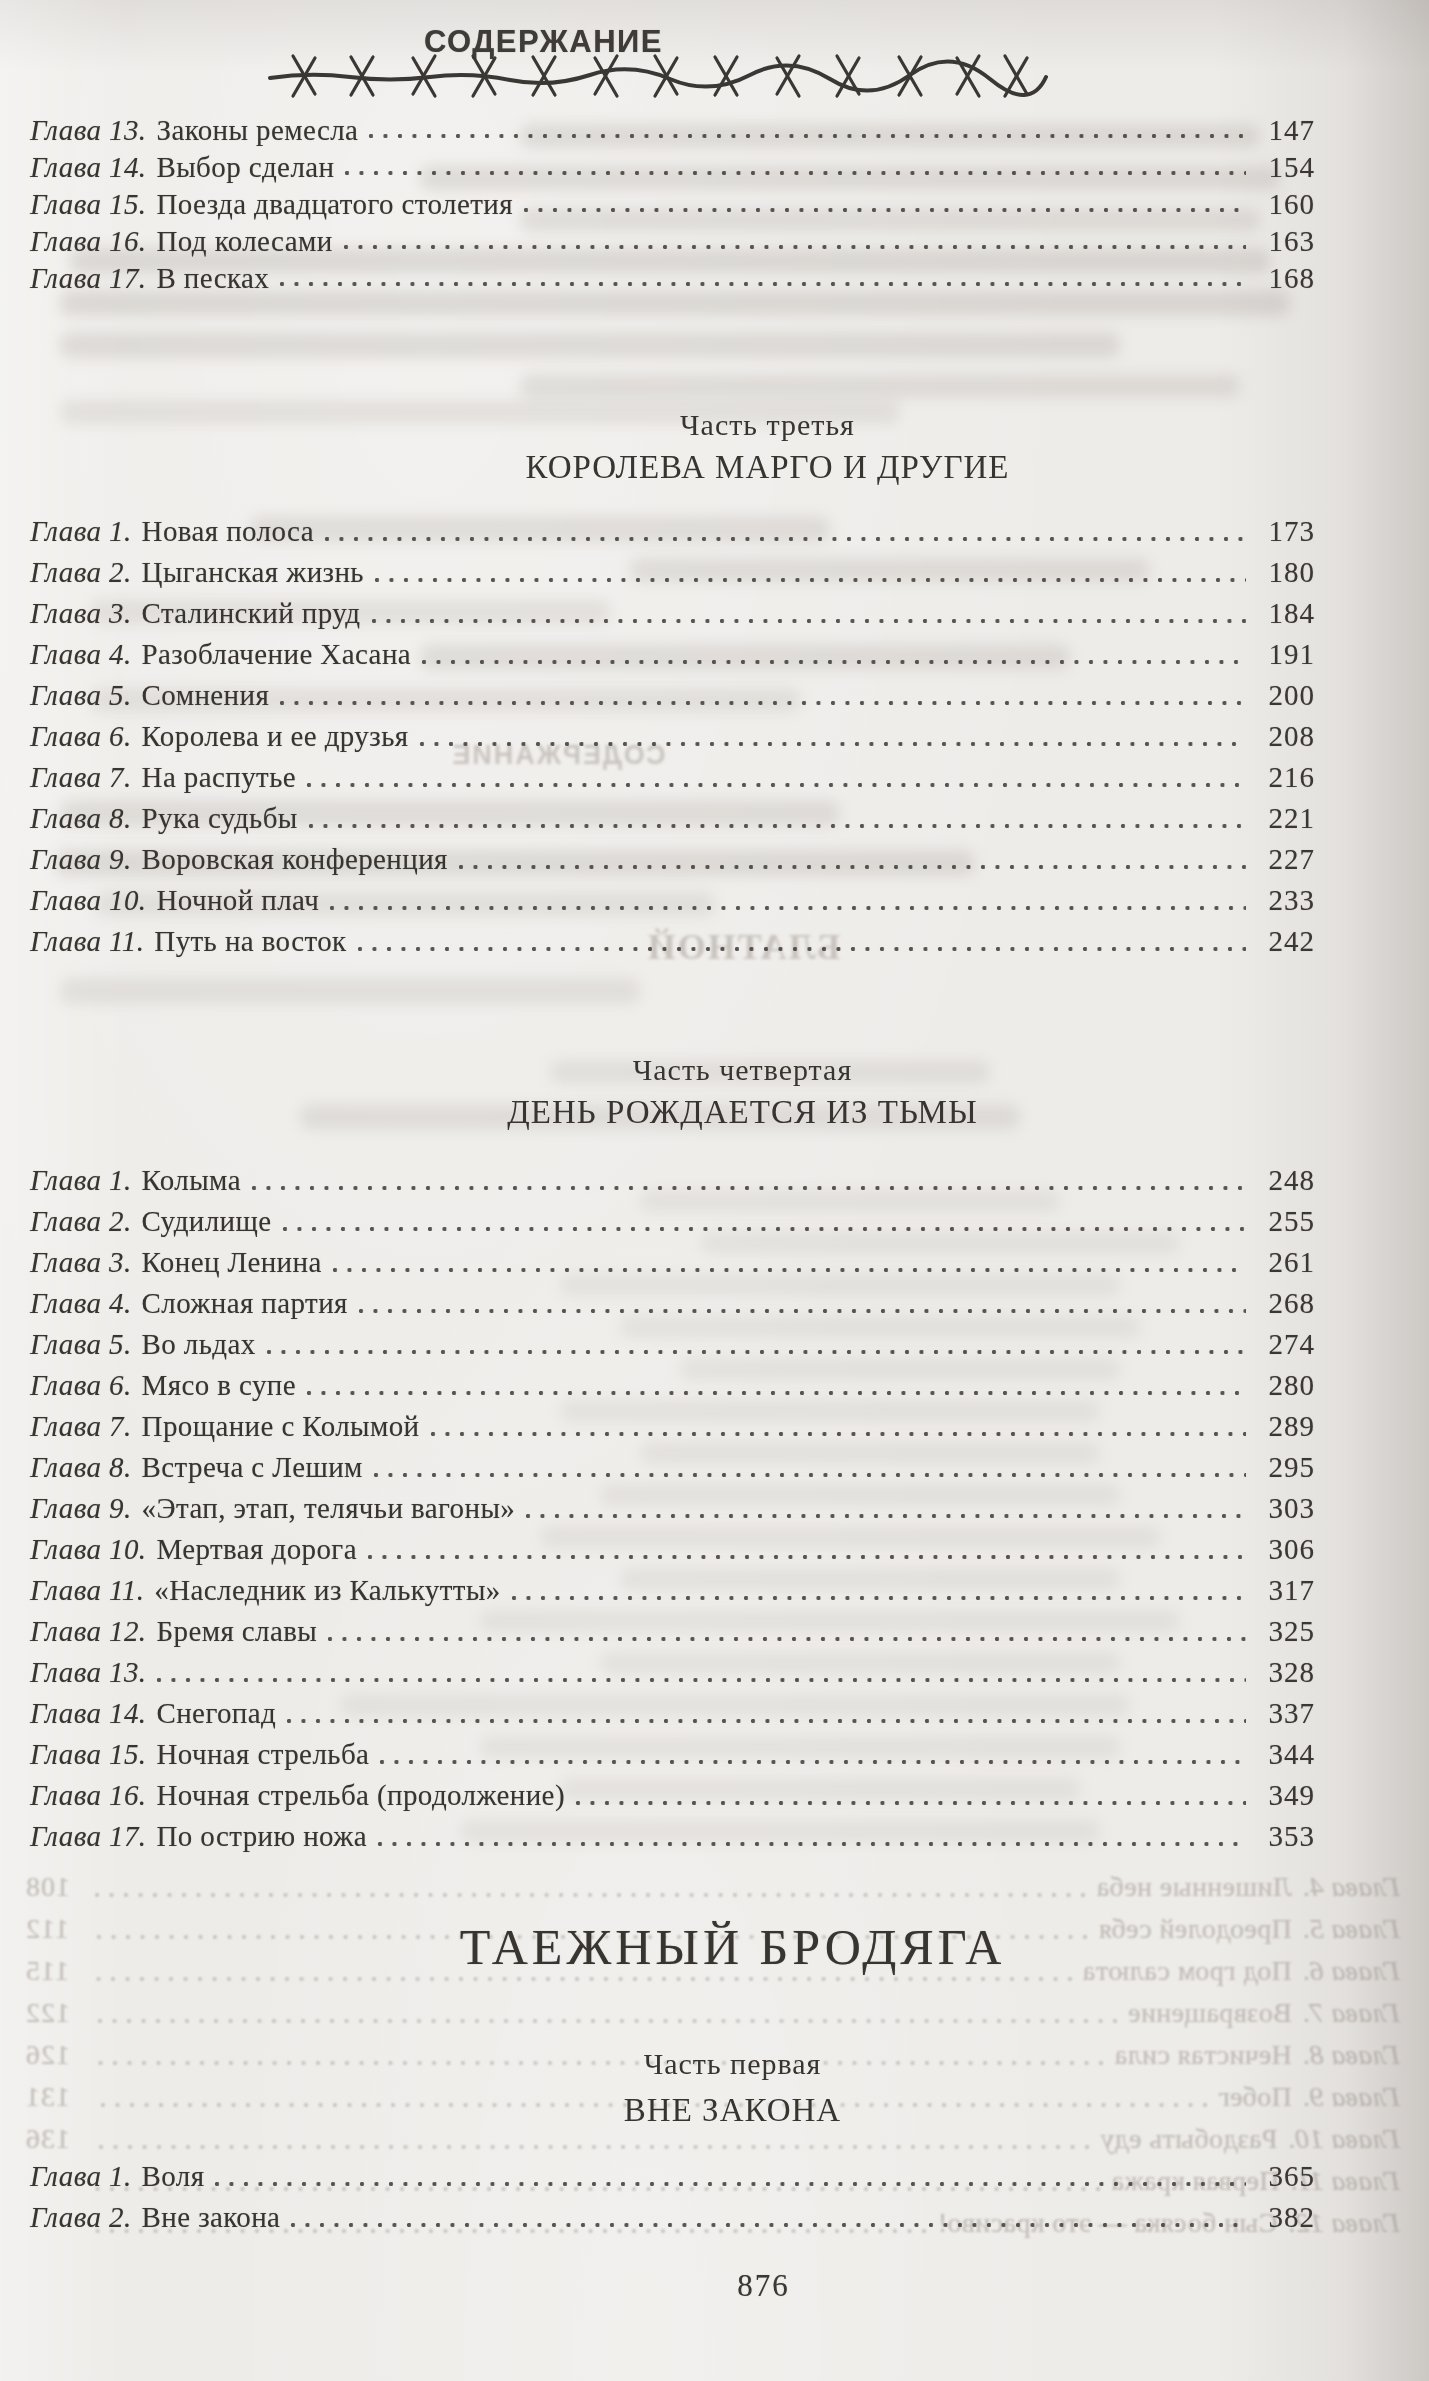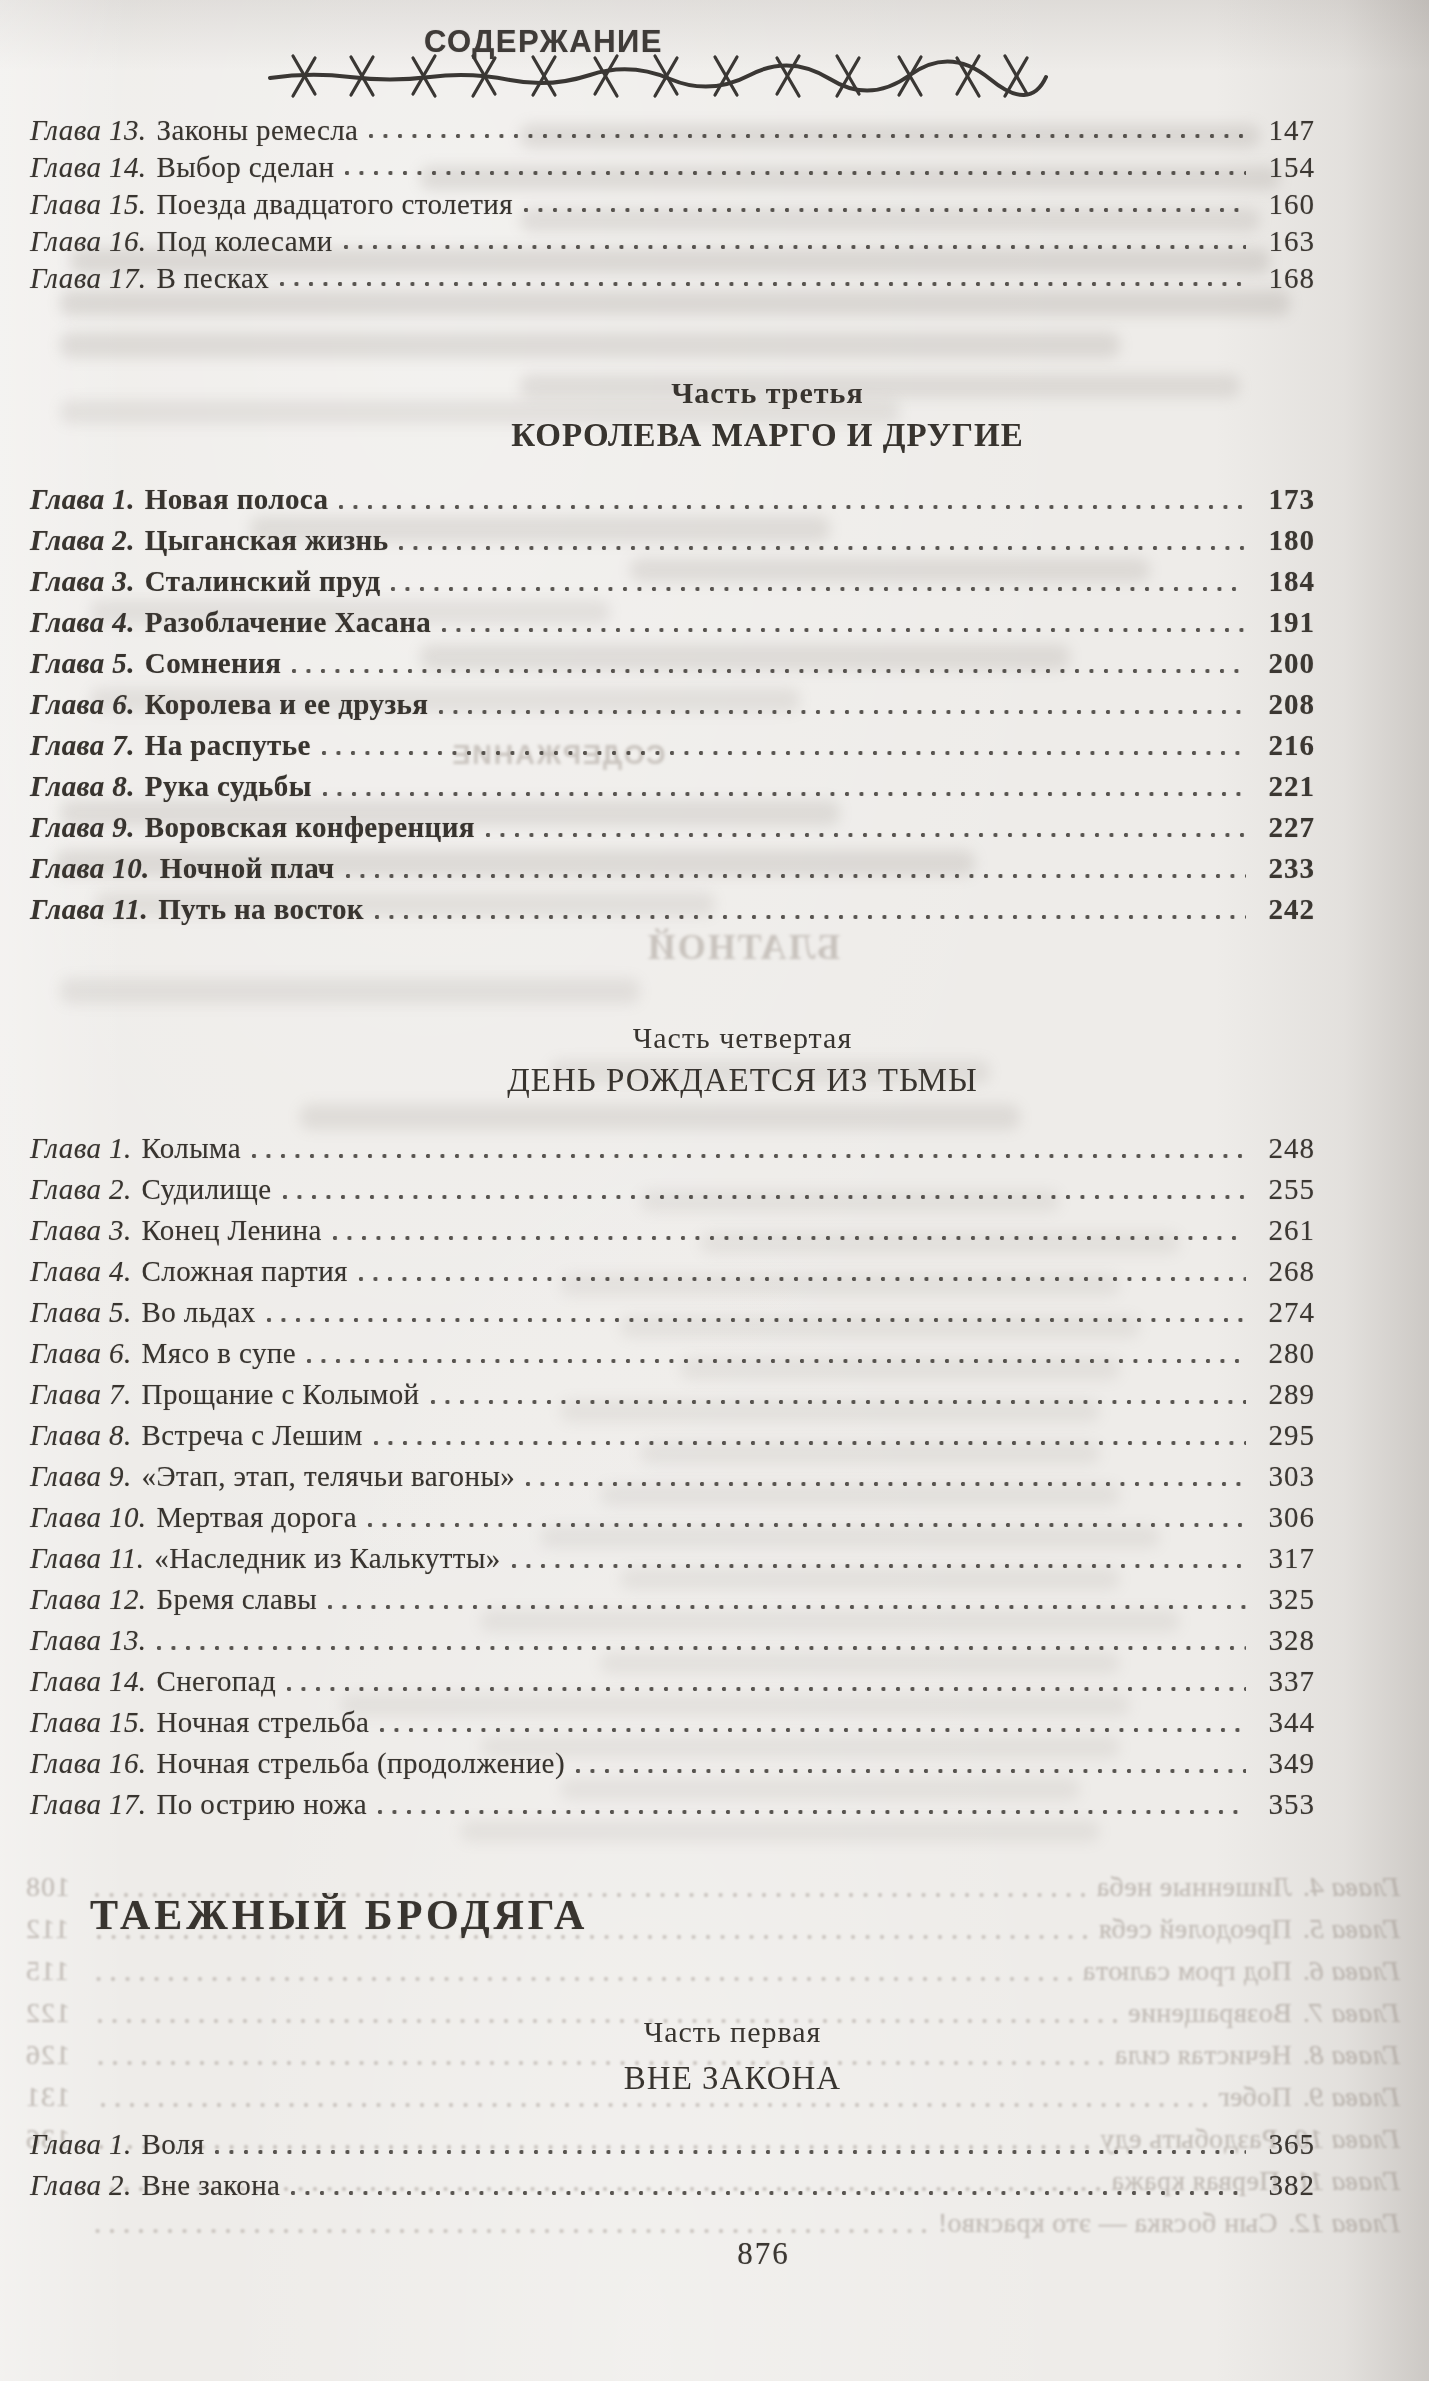--- a/index.html
+++ b/index.html
@@ -68,26 +68,26 @@
   .leader::after{
     content:"";position:absolute;left:10px;right:5px;bottom:10px;height:6px;
     background-image:radial-gradient(circle at 3px 3px, rgba(62,58,53,.85) 1.9px, rgba(0,0,0,0) 2.4px);
     background-size:14.5px 6px;background-repeat:repeat-x;
   }
   .pnum{white-space:nowrap;min-width:64px;text-align:right;letter-spacing:1px;color:#3b3732;}
   .part-heading{text-align:center;}
   .part-label{font-size:30px;line-height:40px;letter-spacing:1px;}
   .part-title{font-size:33px;line-height:44px;letter-spacing:1px;}
   .book-title{
-    text-align:left;font-weight:700;font-size:42px;line-height:52px;letter-spacing:4px;
+    text-align:center;font-weight:400;font-size:50px;line-height:52px;letter-spacing:4px;
     text-shadow:0 0 1px rgba(56,52,47,.4);
   }
   .toc-section:nth-child(1) .entries{margin-top:52px;}
   .toc-section:nth-child(1) .trow{height:37px;}
-  .toc-section:nth-child(2){margin-top:76px;font-weight:bold;}
+  .toc-section:nth-child(2){margin-top:108px;}
   .toc-section:nth-child(2) .part-heading{transform:translateX(95px);}
   .toc-section:nth-child(2) .entries{margin-top:22px;}
   .toc-section:nth-child(3){margin-top:88px;}
   .toc-section:nth-child(3) .part-heading{transform:translateX(70px);}
   .toc-section:nth-child(3) .entries{margin-top:26px;}
   .toc-section:nth-child(4){margin-top:64px;}
   .toc-section:nth-child(4) .part-heading,
   .toc-section:nth-child(4) .book-title{transform:translateX(60px);}
   .toc-section:nth-child(4) .book-title{margin-bottom:71px;}
   .toc-section:nth-child(4) .part-title{margin-top:4px;}

